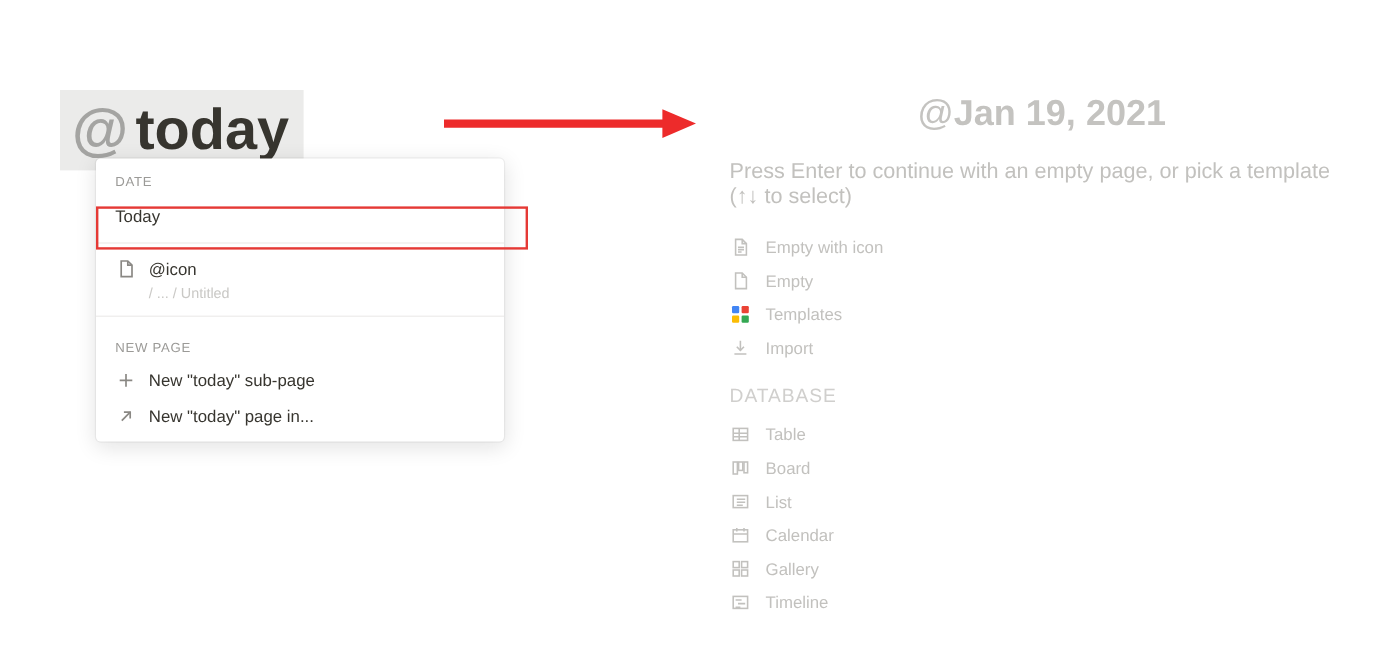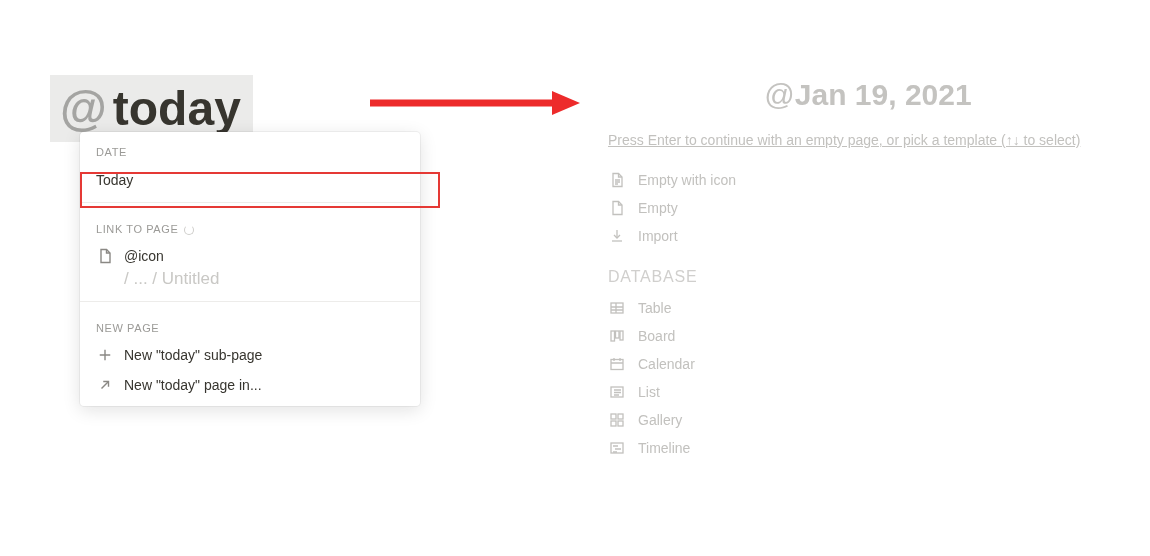--- a/index.html
+++ b/index.html
@@ -42,21 +42,21 @@
     padding: 8px 16px;
   }
   .red-box {
     position: absolute;
     left: 80px; top: 172px;
     width: 360px; height: 36px;
     border: 2px solid #E53935;
     pointer-events: none;
   }
   .link-sub {
-    font-size: 17px; color: #C9C8C5;
+    font-size: 12px; color: #C9C8C5;
     padding: 0 16px 6px 44px;
     margin-top: -2px;
   }
   .spinner {
     display:inline-block; width:10px; height:10px; border:1.5px solid #CFCECB; border-top-color: transparent; border-radius:50%; vertical-align: middle; margin-left:6px;
   }
 
   
   .arrow {
     position: absolute;
@@ -70,21 +70,21 @@
     left: 608px; top: 78px;
     width: 520px;
     color: #C2C1BE;
   }
   .right-title {
     font-size: 30px; font-weight: 700; color: #C4C3C0; text-align: center;
   }
   .right-title .at { font-weight: 500; }
   .right-hint {
     margin-top: 20px;
-    font-size: 14px; color: #C2C1BE; text-decoration: underline;
+    font-size: 18px; color: #C2C1BE;
   }
   .opt-list { margin-top: 18px; }
   .opt {
     display: flex; align-items: center; gap: 12px;
     padding: 5px 0;
     font-size: 14px; color: #C2C1BE;
     cursor: pointer;
   }
   .opt .oicon { width: 18px; height: 18px; display:inline-flex; align-items:center; justify-content:center; color:#C2C1BE; flex-shrink:0; }
   .db-label {
@@ -105,23 +105,20 @@
   </div>
 
   <div class="menu">
     <div class="section-label">DATE</div>
     <div class="menu-item today-row">
       <span>Today</span>
     </div>
 
     <div class="sep"></div>
 
-    <div class="section-label">
-      <span>LINK TO PAGE</span><span class="spinner"></span>
-    </div>
     <div class="menu-item">
       <span class="icon">
         <svg viewBox="0 0 16 16" width="16" height="16" fill="none" stroke="currentColor" stroke-width="1.4">
             <path d="M4 1.5h5.5L13 5v9.5H4z"></path>
             <path d="M9.5 1.5V5H13"></path>
           </svg>
       </span>
       <span>@icon</span>
     </div>
     <div class="link-sub"> / ... / Untitled</div>
@@ -175,20 +172,31 @@
       <div class="opt">
         <span class="oicon">
           <svg viewBox="0 0 16 16" width="16" height="16" fill="none" stroke="currentColor" stroke-width="1.3">
               <path d="M4 1.5h5.5L13 5v9.5H4z"></path>
               <path d="M9.5 1.5V5H13"></path>
             </svg>
         </span>
         <span>Empty</span>
       </div>
       <div class="opt">
+        <span class="oicon tpl-icon">
+          <svg viewBox="0 0 16 16" width="16" height="16">
+              <rect class="p1" x="1" y="1" width="6" height="6" rx="1"></rect>
+              <rect class="p2" x="9" y="1" width="6" height="6" rx="1"></rect>
+              <rect class="p3" x="1" y="9" width="6" height="6" rx="1"></rect>
+              <rect class="p4" x="9" y="9" width="6" height="6" rx="1"></rect>
+            </svg>
+        </span>
+        <span>Templates</span>
+      </div>
+      <div class="opt">
         <span class="oicon">
           <svg viewBox="0 0 16 16" width="16" height="16" fill="none" stroke="currentColor" stroke-width="1.3">
               <path d="M8 2v8"></path>
               <path d="M5 7l3 3 3-3"></path>
               <path d="M3 13h10"></path>
             </svg>
         </span>
         <span>Import</span>
       </div>
     </div>
@@ -210,34 +218,34 @@
               <rect x="2" y="3" width="3.5" height="10"></rect>
               <rect x="6.5" y="3" width="3.5" height="7"></rect>
               <rect x="11" y="3" width="3" height="9"></rect>
             </svg>
         </span>
         <span>Board</span>
       </div>
       <div class="opt">
         <span class="oicon">
           <svg viewBox="0 0 16 16" width="16" height="16" fill="none" stroke="currentColor" stroke-width="1.3">
+              <rect x="2" y="3" width="12" height="10"></rect>
+              <path d="M5 6h7M5 8.5h7M5 11h5"></path>
+            </svg>
+        </span>
+        <span>List</span>
+      </div>
+      <div class="opt">
+        <span class="oicon">
+          <svg viewBox="0 0 16 16" width="16" height="16" fill="none" stroke="currentColor" stroke-width="1.3">
               <rect x="2" y="3.5" width="12" height="10"></rect>
               <path d="M2 7h12M5 2v3M11 2v3"></path>
             </svg>
         </span>
         <span>Calendar</span>
-      </div>
-      <div class="opt">
-        <span class="oicon">
-          <svg viewBox="0 0 16 16" width="16" height="16" fill="none" stroke="currentColor" stroke-width="1.3">
-              <rect x="2" y="3" width="12" height="10"></rect>
-              <path d="M5 6h7M5 8.5h7M5 11h5"></path>
-            </svg>
-        </span>
-        <span>List</span>
       </div>
       <div class="opt">
         <span class="oicon">
           <svg viewBox="0 0 16 16" width="16" height="16" fill="none" stroke="currentColor" stroke-width="1.3">
               <rect x="2" y="2" width="5" height="5"></rect>
               <rect x="9" y="2" width="5" height="5"></rect>
               <rect x="2" y="9" width="5" height="5"></rect>
               <rect x="9" y="9" width="5" height="5"></rect>
             </svg>
         </span>

